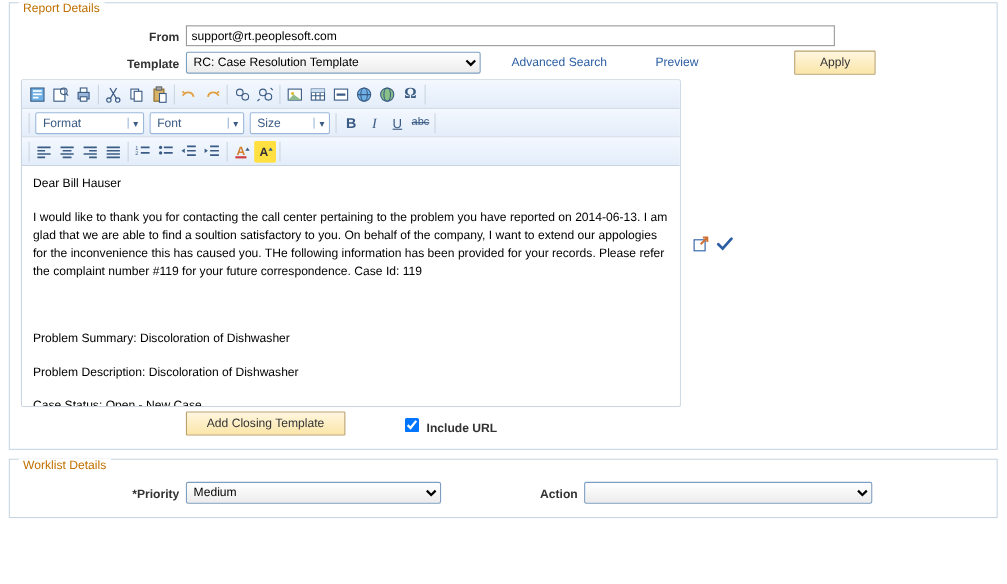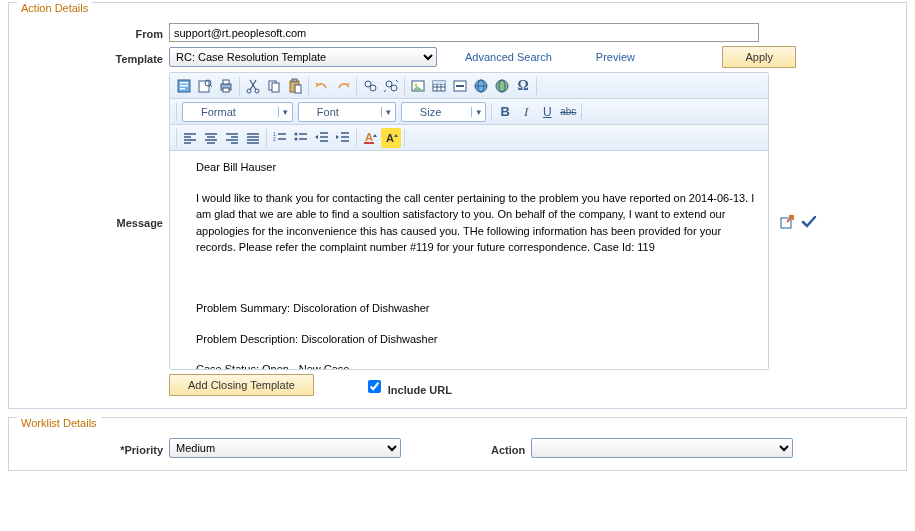--- a/index.html
+++ b/index.html
@@ -123,56 +123,56 @@
   }
   .combo {
     display: inline-flex;
     align-items: center;
     height: 20px;
     border: 1px solid #9cb9db;
     background: #fff;
     border-radius: 2px;
     margin: 0 2px;
   }
-  .combo .clabel { padding: 0 6px; font-size: 11px; color: #3a5b84; margin-left: 12px; }
+  .combo .clabel { padding: 0 6px; font-size: 11px; color: #3a5b84; }
   .combo .cval { padding: 0 4px; font-size: 11px; min-width: 36px; display: inline-block; text-align: left; }
   .combo .carrow {
     border-left: 1px solid #9cb9db;
     width: 14px;
     text-align: center;
     color: #3a5b84;
     font-size: 9px;
     cursor: pointer;
   }
   .editor-body {
     height: 218px;
     overflow-y: scroll;
     padding: 8px 10px;
     font-size: 11px;
     line-height: 1.5;
     color: #000;
     background: #fff;
   }
-  .editor-body p { margin: 0 0 14px 16px; }
+  .editor-body p { margin: 0 0 14px 0; }
   .side-icons {
     display: inline-flex;
     gap: 2px;
     margin-left: 6px;
     padding-top: 2px;
   }
   .incl-row { display:flex; align-items:flex-end; }
   .chkbox { width: 13px; height: 13px; }
   svg.ico { width: 16px; height: 16px; display:block; }
   .combo.small .cval { min-width: 24px; }
 </style>
 </head>
 <body>
 
 <div class="panel">
-  <div class="panel-title">Action Details</div>
+  <div class="panel-title">Report Details</div>
 
   <div class="form-row">
     <div class="lbl">From</div>
     <input class="txt from-input" value="support@rt.peoplesoft.com" style="">
   </div>
 
   <div class="form-row">
     <div class="lbl">Template</div>
     <select class="sel tmpl-sel">
       <option>RC: Case Resolution Template</option>
@@ -180,21 +180,20 @@
     <span style="width:26px"></span>
     <a class="link">Advanced Search</a>
     <span style="width:40px"></span>
     <a class="link">Preview</a>
     <span style="flex:1"></span>
     <button class="btn" style="margin-right:100px">Apply</button>
   </div>
 
 
   <div class="form-row">
-    <div class="lbl">Message</div>
 
     <div class="editor-wrap">
 
       <div class="editor-row">
         <span class="tb">
             <svg class="ico" viewBox="0 0 16 16">
               <rect x="2" y="2" width="12" height="12" fill="#6fb1e6" stroke="#3a5b84"></rect>
               <rect x="4" y="4" width="8" height="1.5" fill="#fff"></rect>
               <rect x="4" y="7" width="8" height="1.5" fill="#fff"></rect>
               <rect x="4" y="10" width="5" height="1.5" fill="#fff"></rect>

